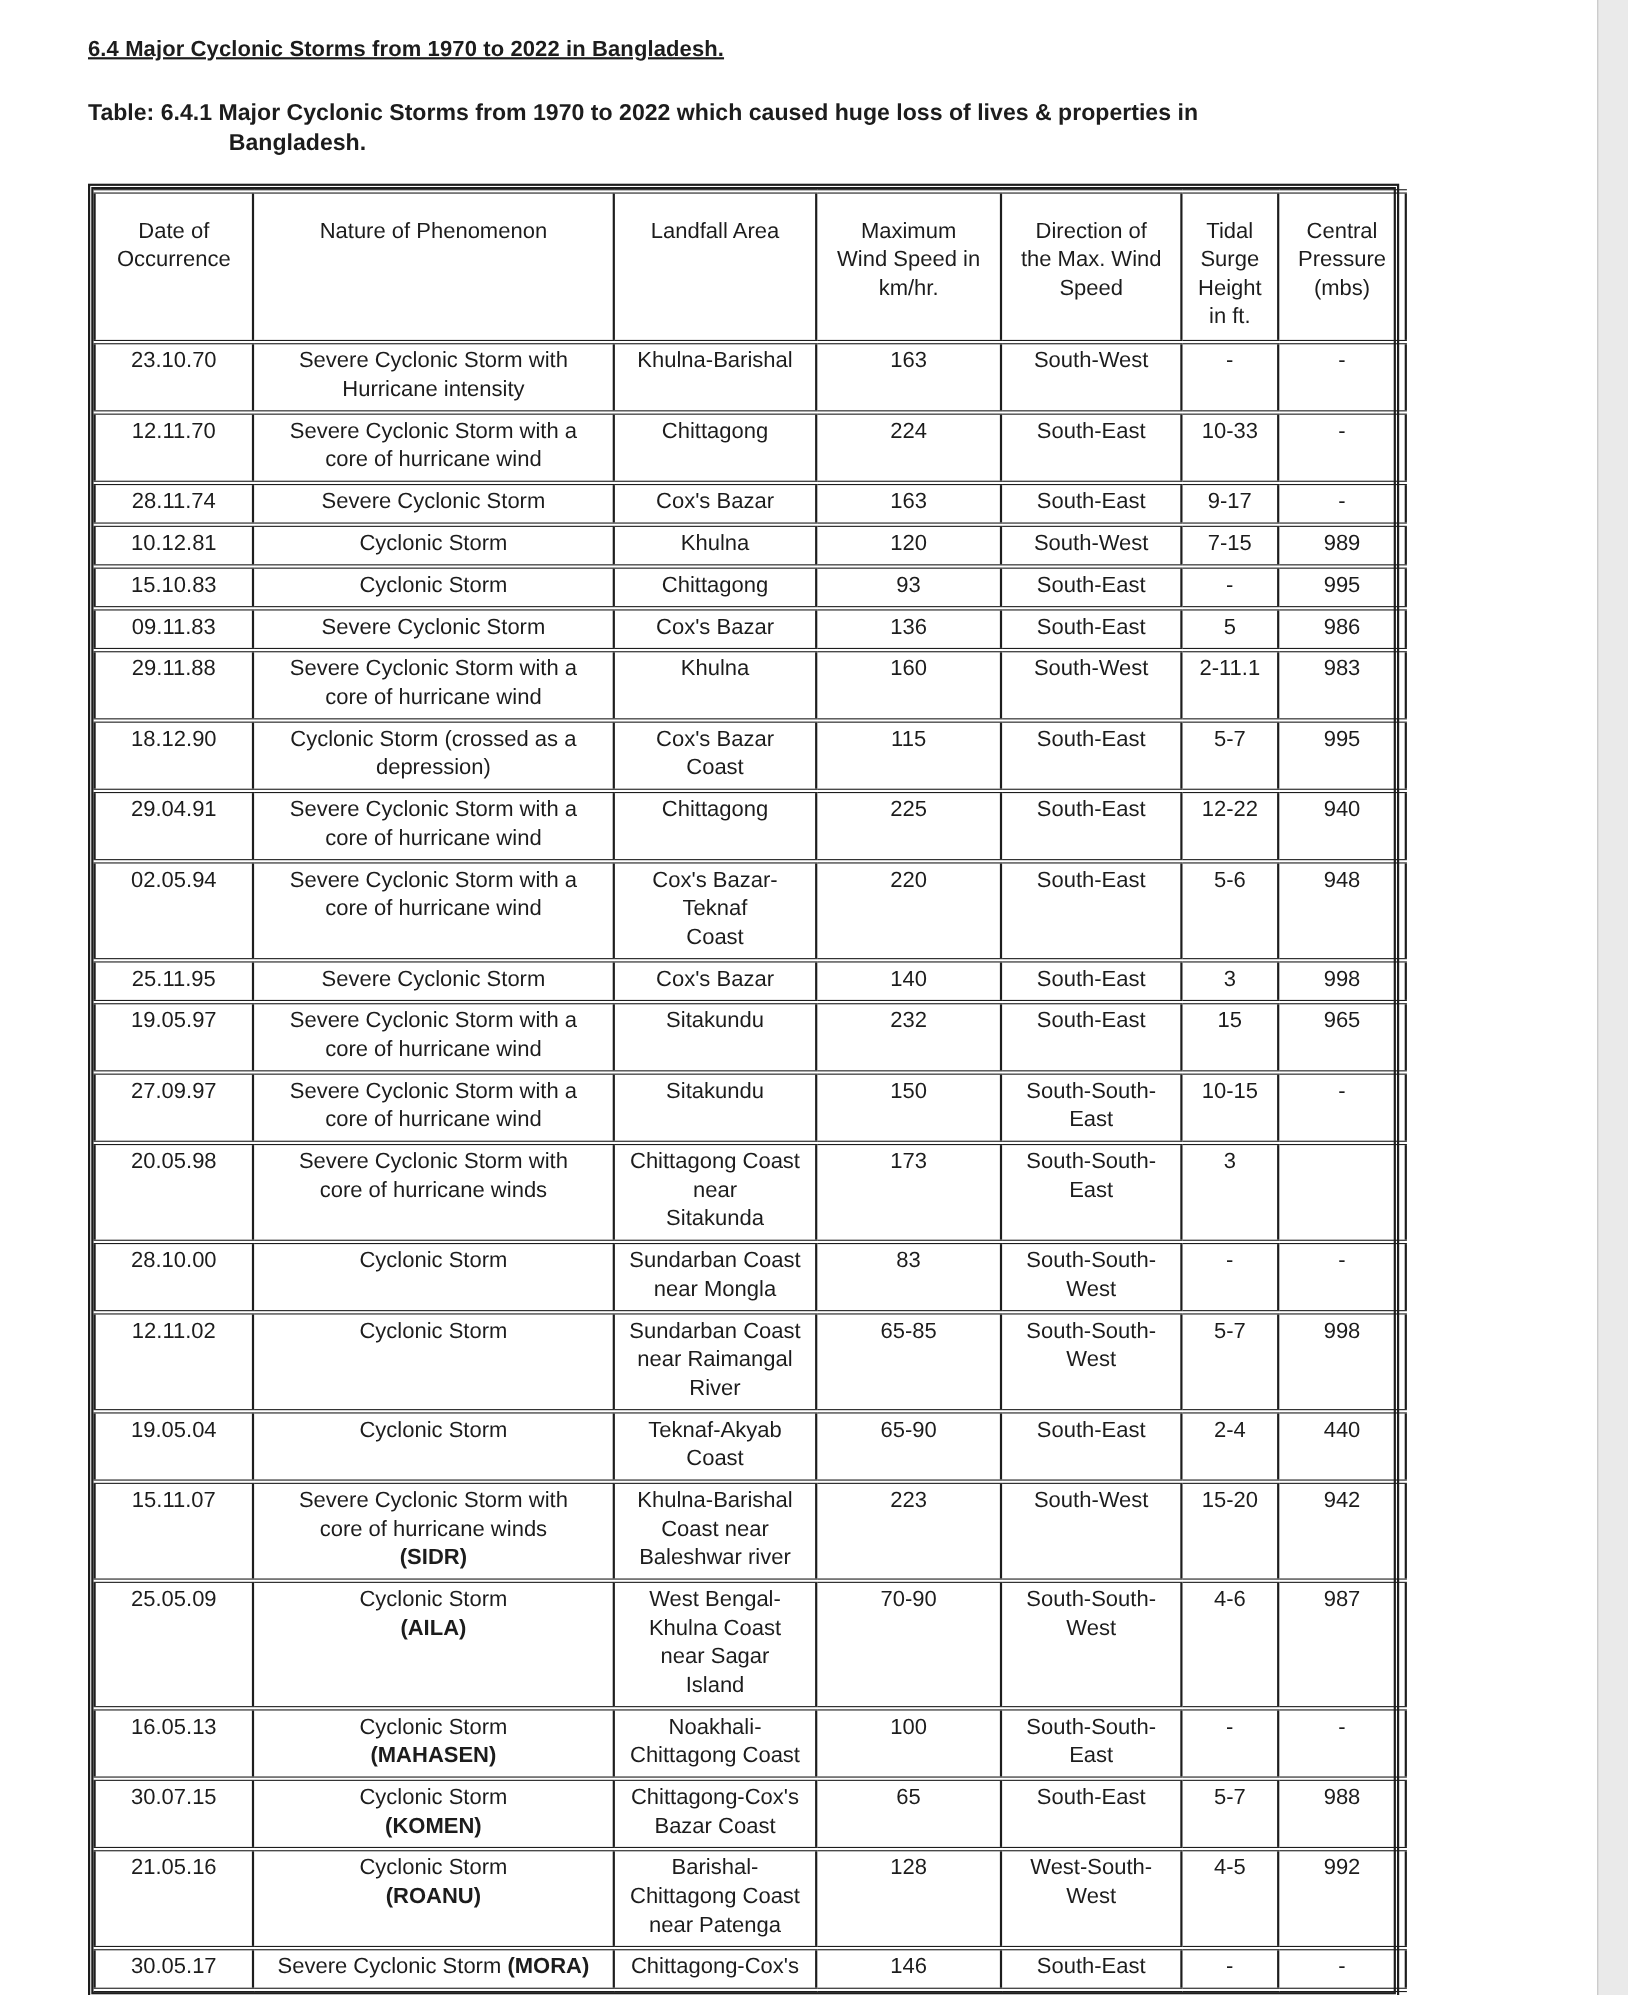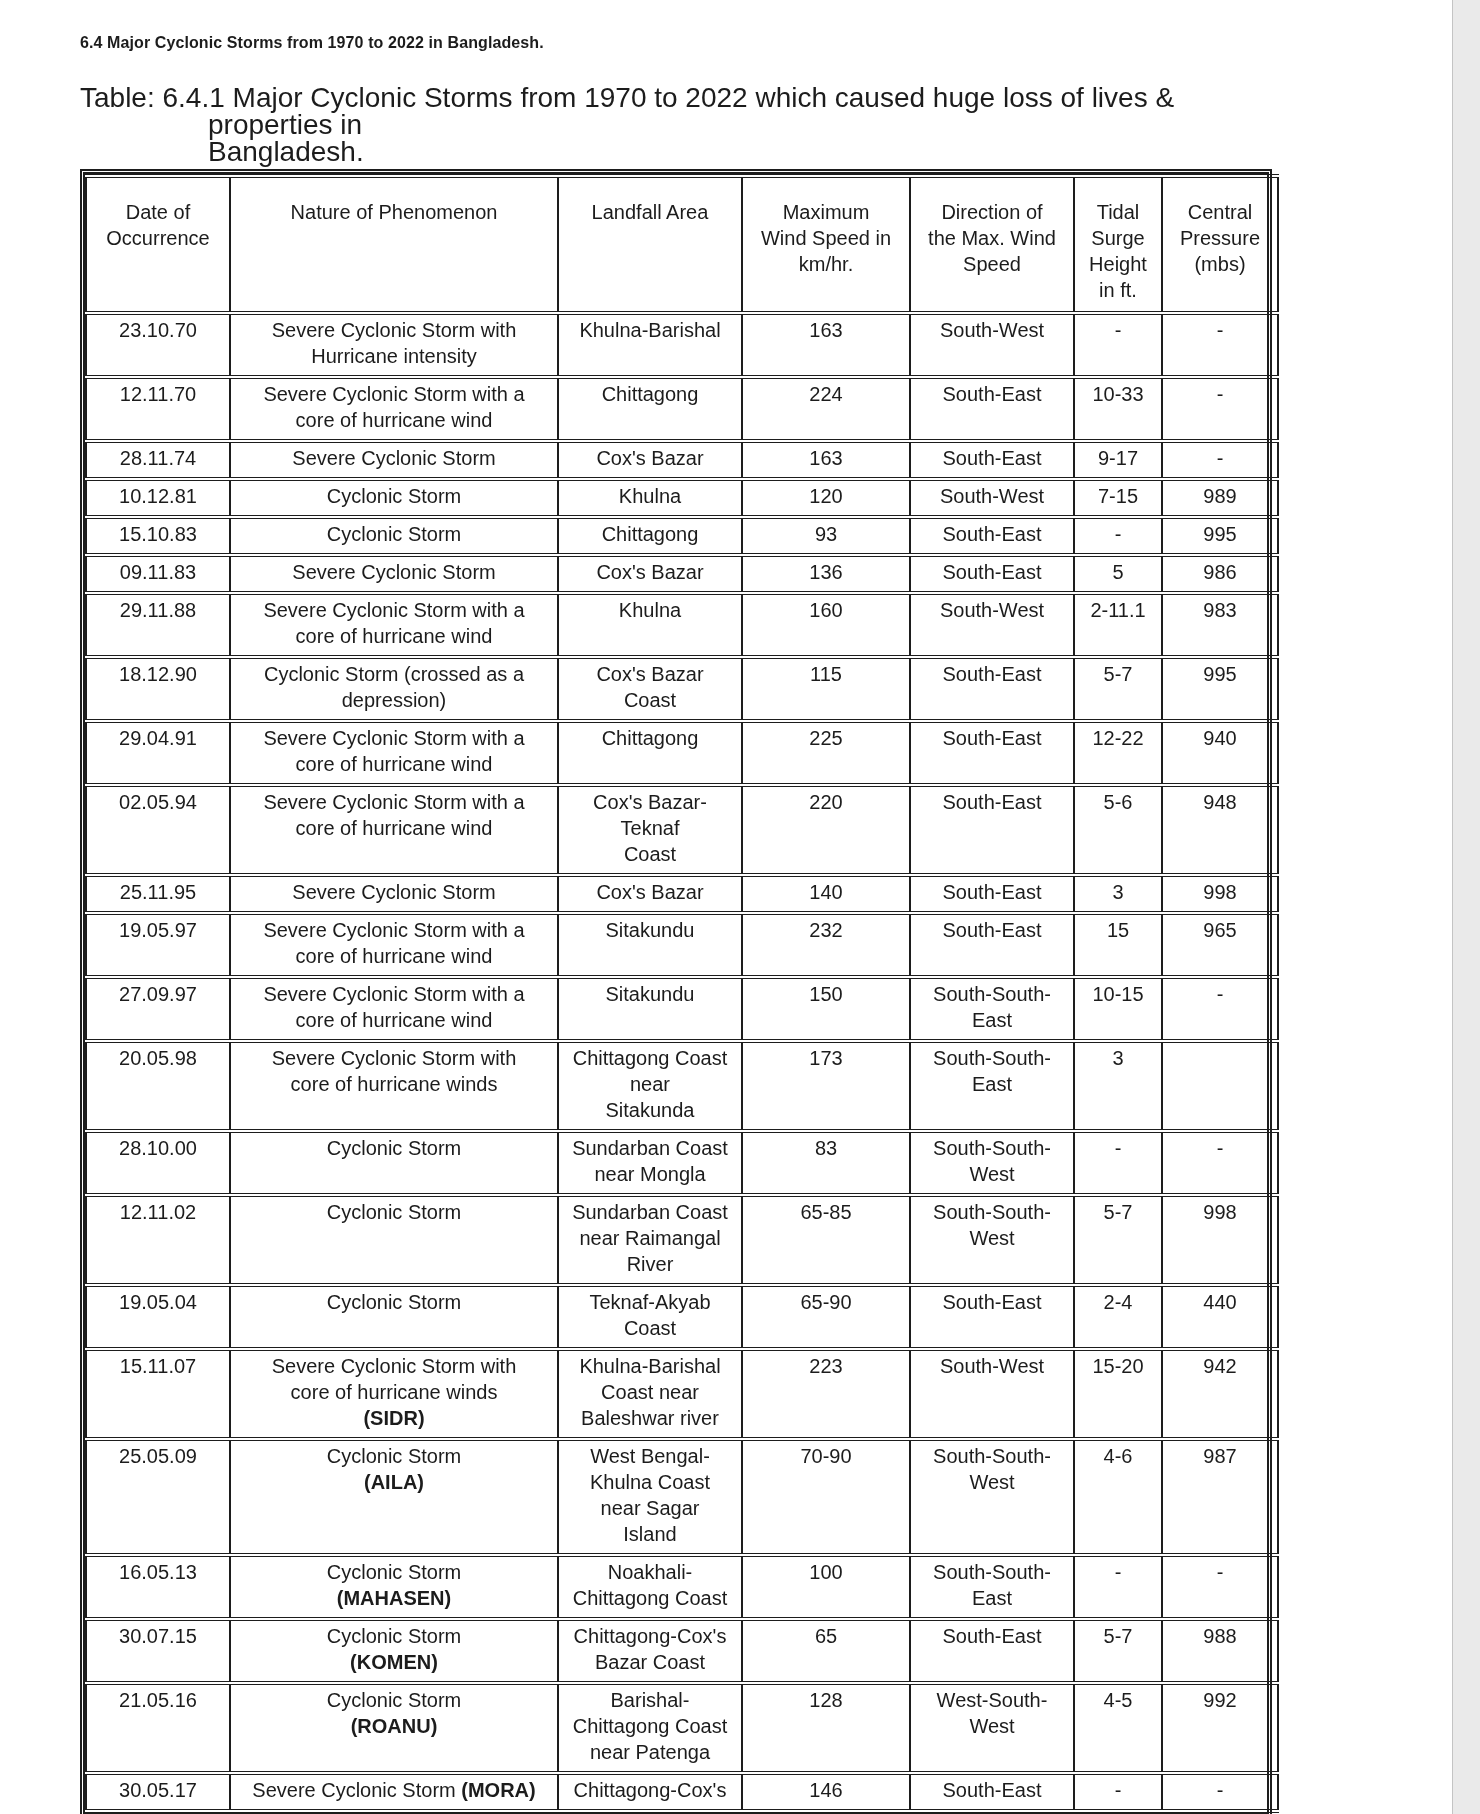--- a/index.html
+++ b/index.html
@@ -25,31 +25,33 @@
     border-left: 1px solid #c4c4c4;
   }
   .content {
     position: absolute;
     left: 80px;
     top: 0;
     width: 1192px;
     padding-top: 34px;
   }
   .section-heading {
-    font-size: 16px;
+    font-size: 20px;
     font-weight: bold;
     margin: 0;
     letter-spacing: 0.1px;
+    text-decoration: underline;
   }
   .table-caption {
-    margin: 32px 0 4px 0;
-    font-size: 28px;
+    margin: 32px 0 24px 0;
+    font-size: 21px;
     line-height: 27px;
     padding-left: 128px;
     text-indent: -128px;
+    font-weight: bold;
   }
   .table-frame {
     border: 5px double #1d1d1d;
     width: 1192px;
     box-sizing: border-box;
     background: #ffffff;
   }
   table.storms {
     border-collapse: collapse;
     table-layout: fixed;

